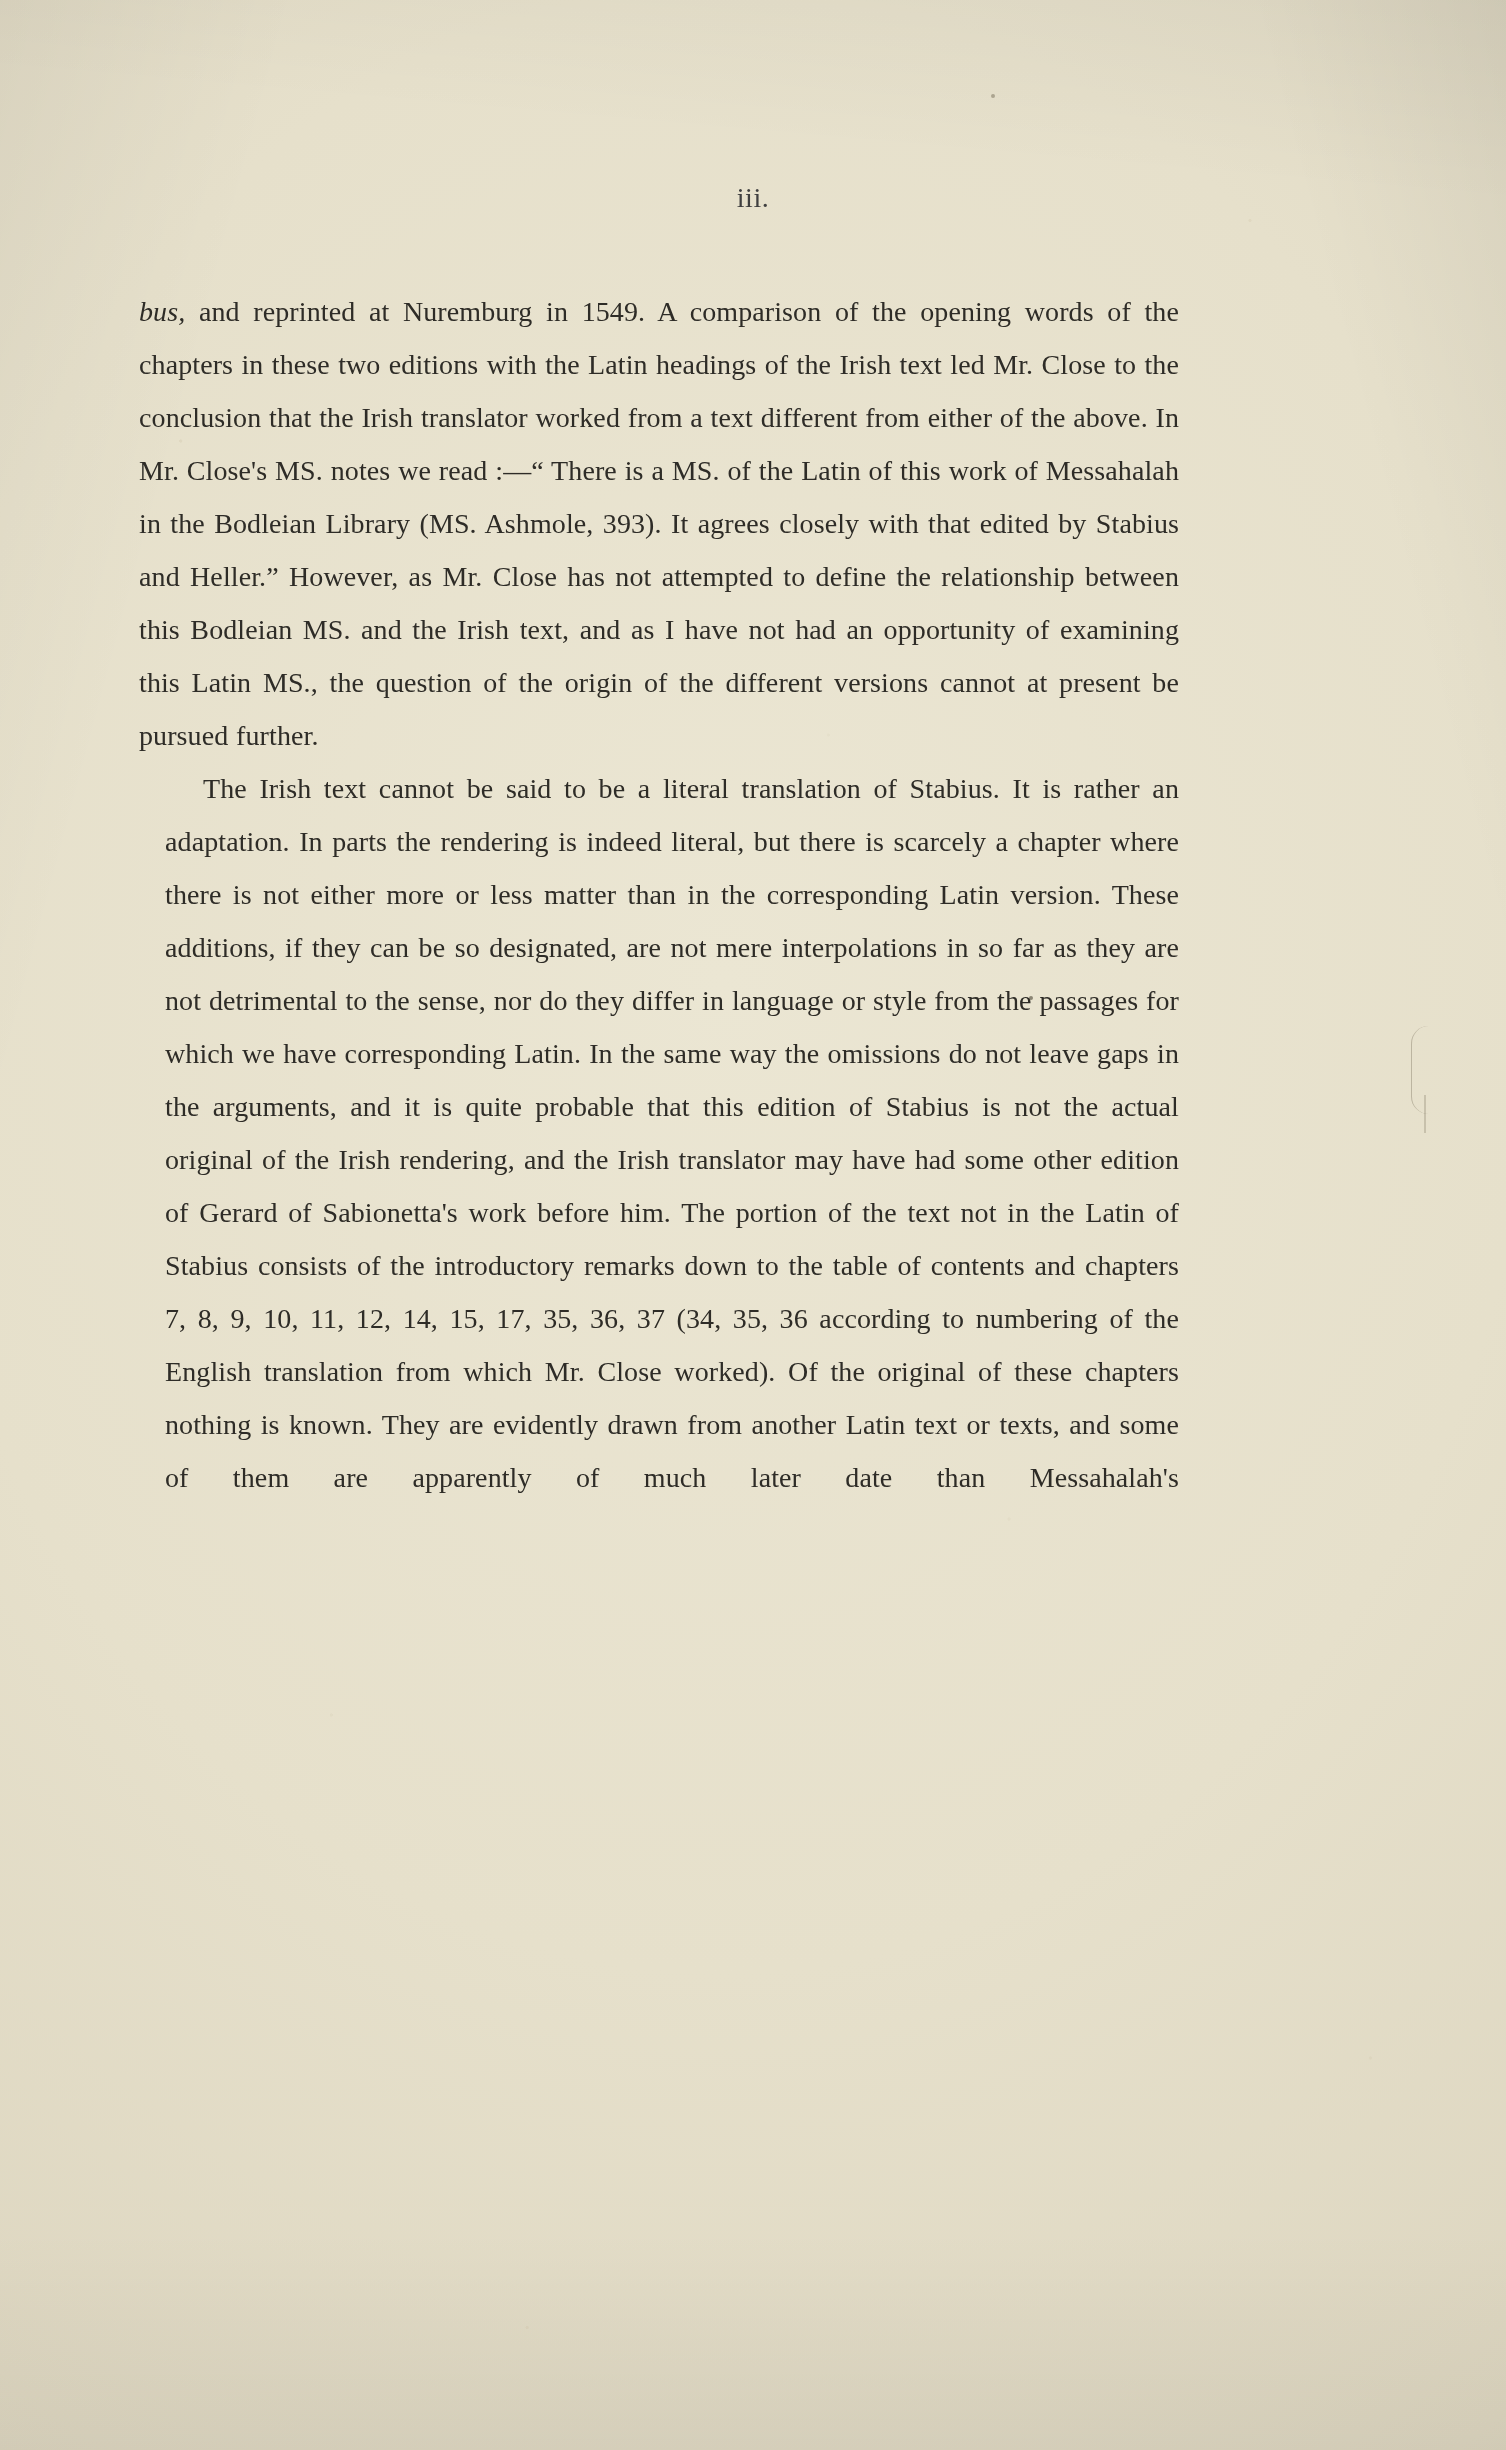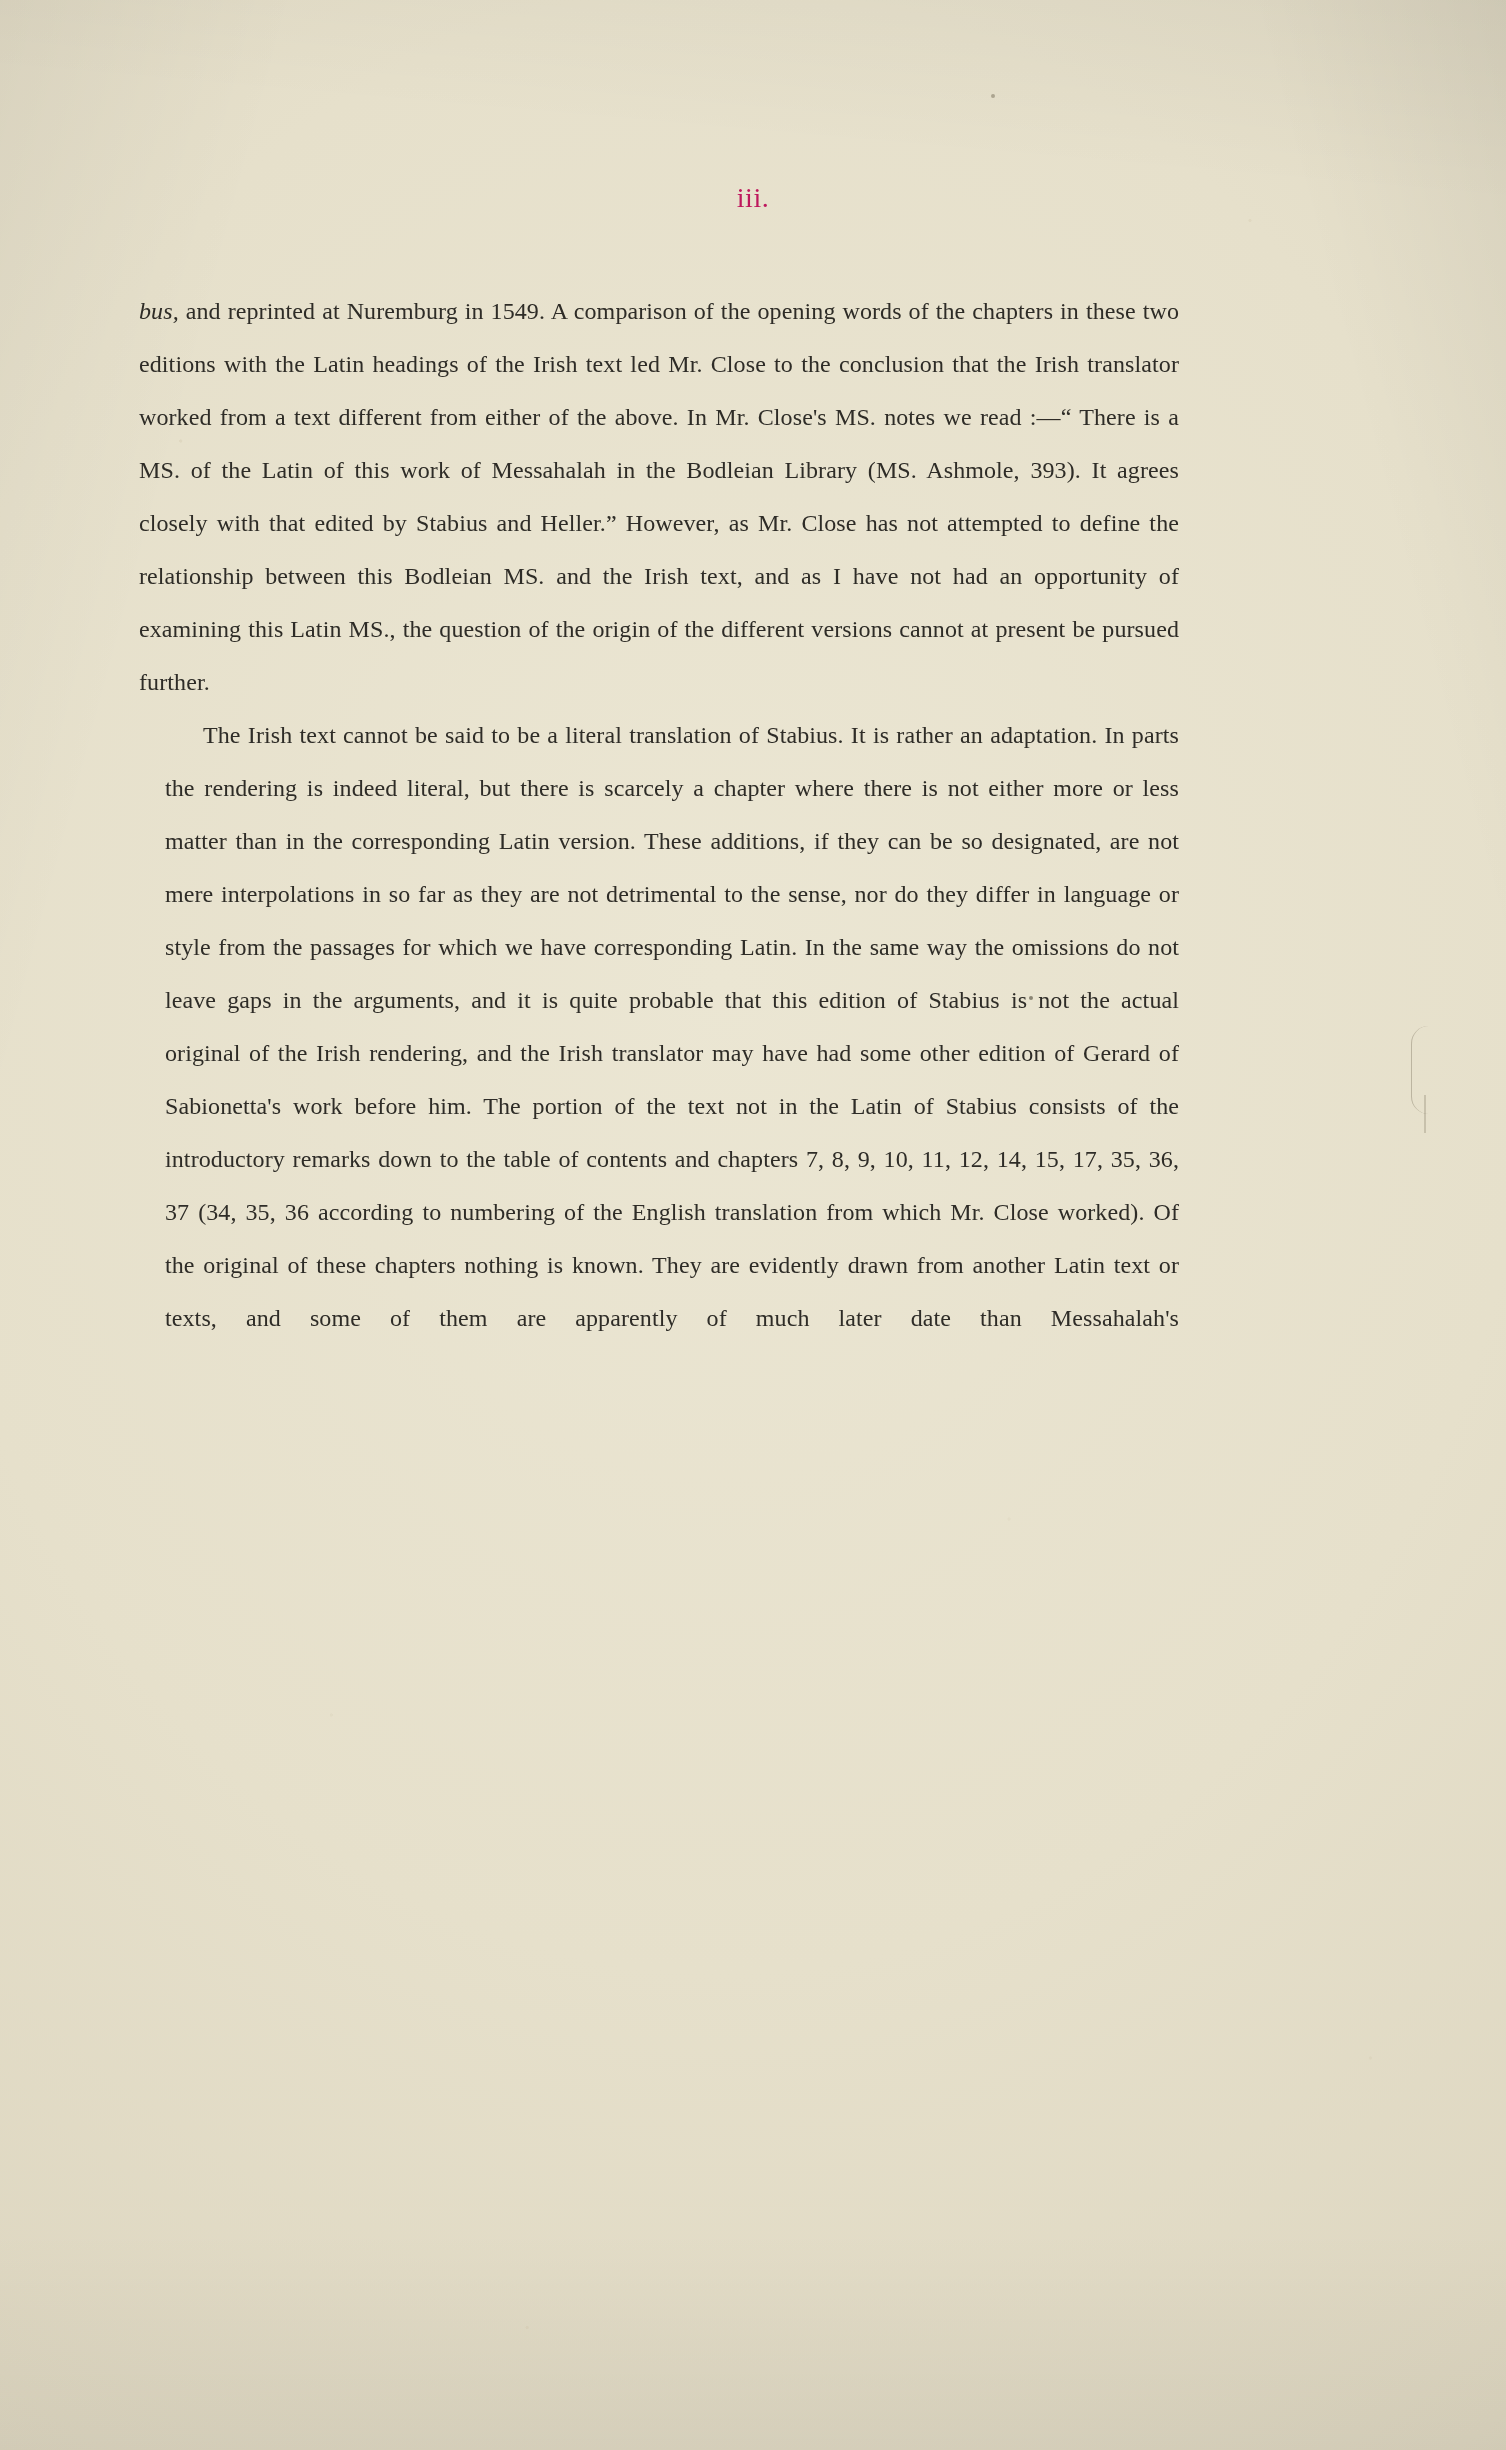--- a/index.html
+++ b/index.html
@@ -50,33 +50,33 @@
   }
 
   .folio {
     position: absolute;
     top: 182px;
     left: 0;
     width: 100%;
     text-align: center;
     font-size: 28px;
     letter-spacing: 0.6px;
-    color: #be185d;
+    color: #404040;
   }
 
   .textblock {
     position: absolute;
     top: 285px;
     left: 139px;
     width: 1040px;
   }
 
   p.para {
     margin: 0;
-    font-size: 24px;
+    font-size: 28px;
     line-height: 53px;
     text-align: justify;
     text-justify: inter-word;
     color: #2e2c27;
     letter-spacing: 0.1px;
     word-spacing: 0.6px;
   }
   p.para + p.para {
     margin-top: 0;
   }

